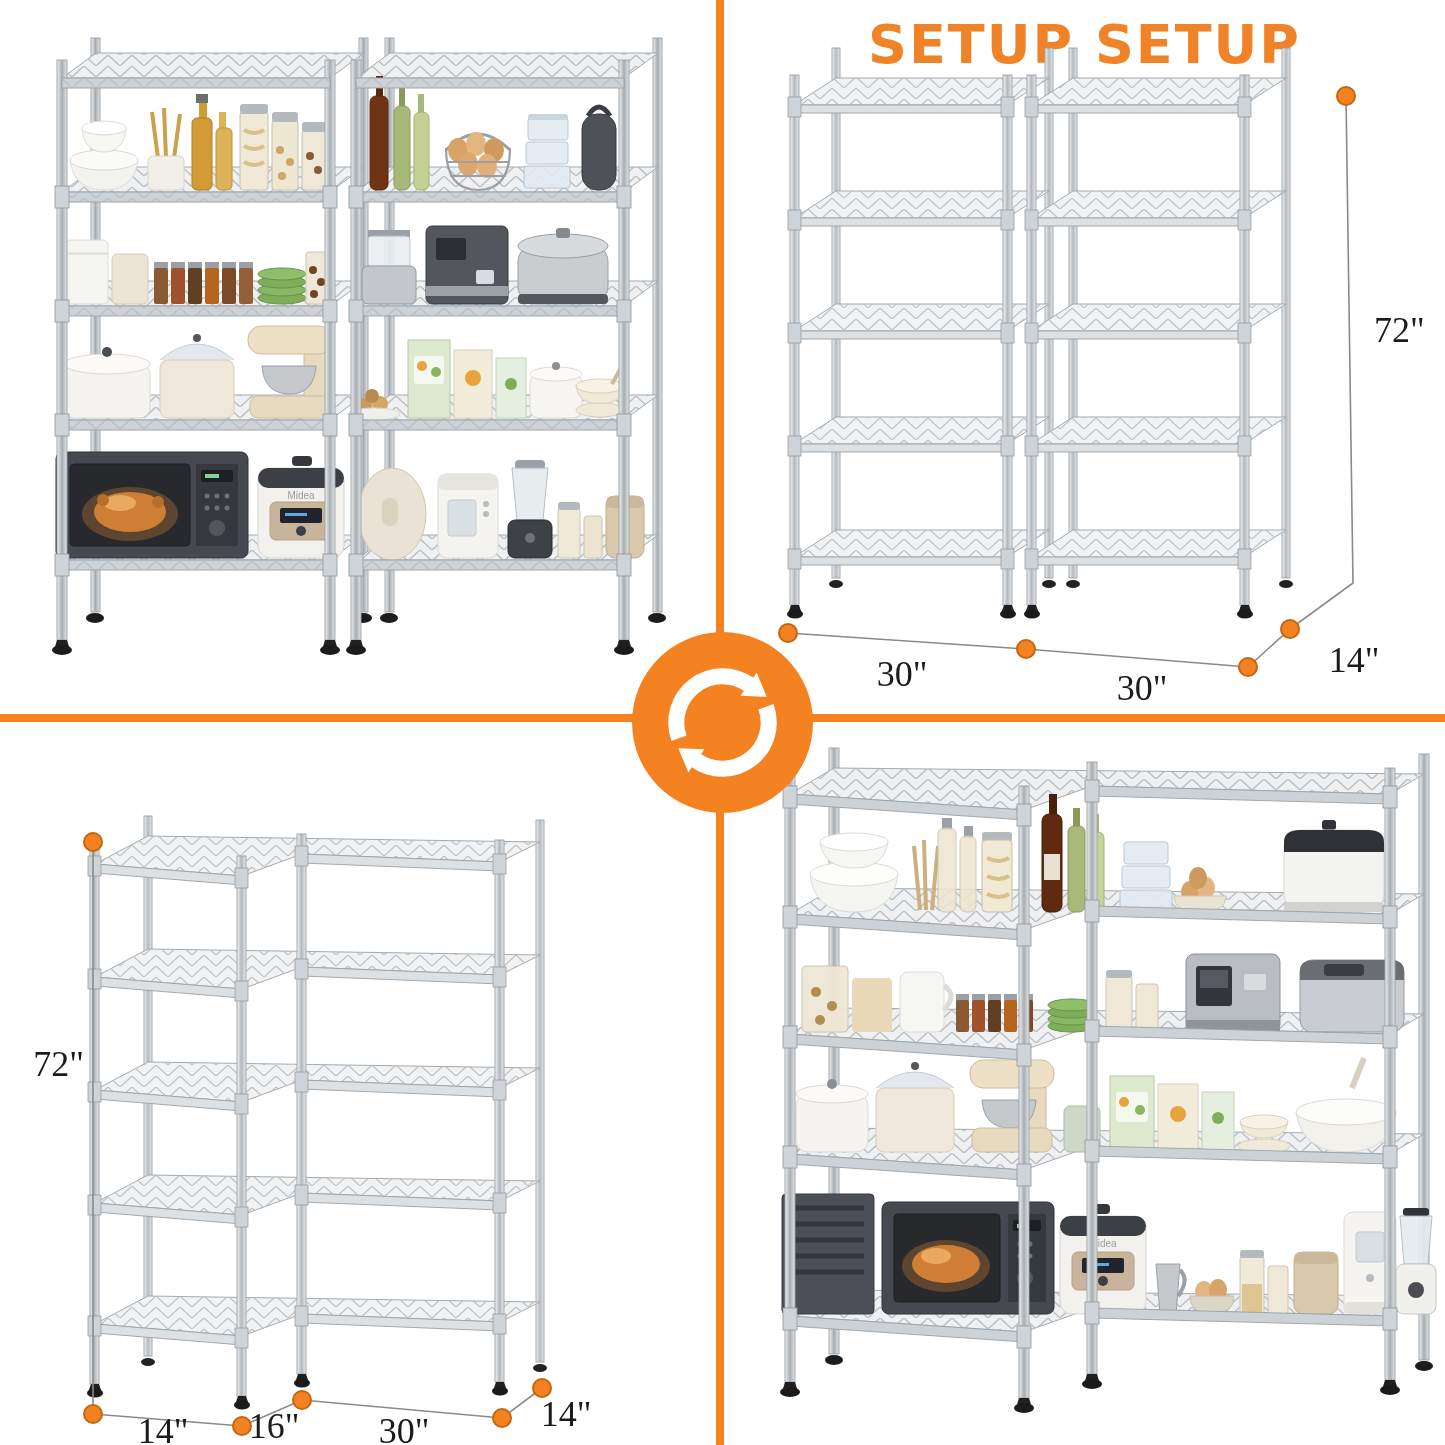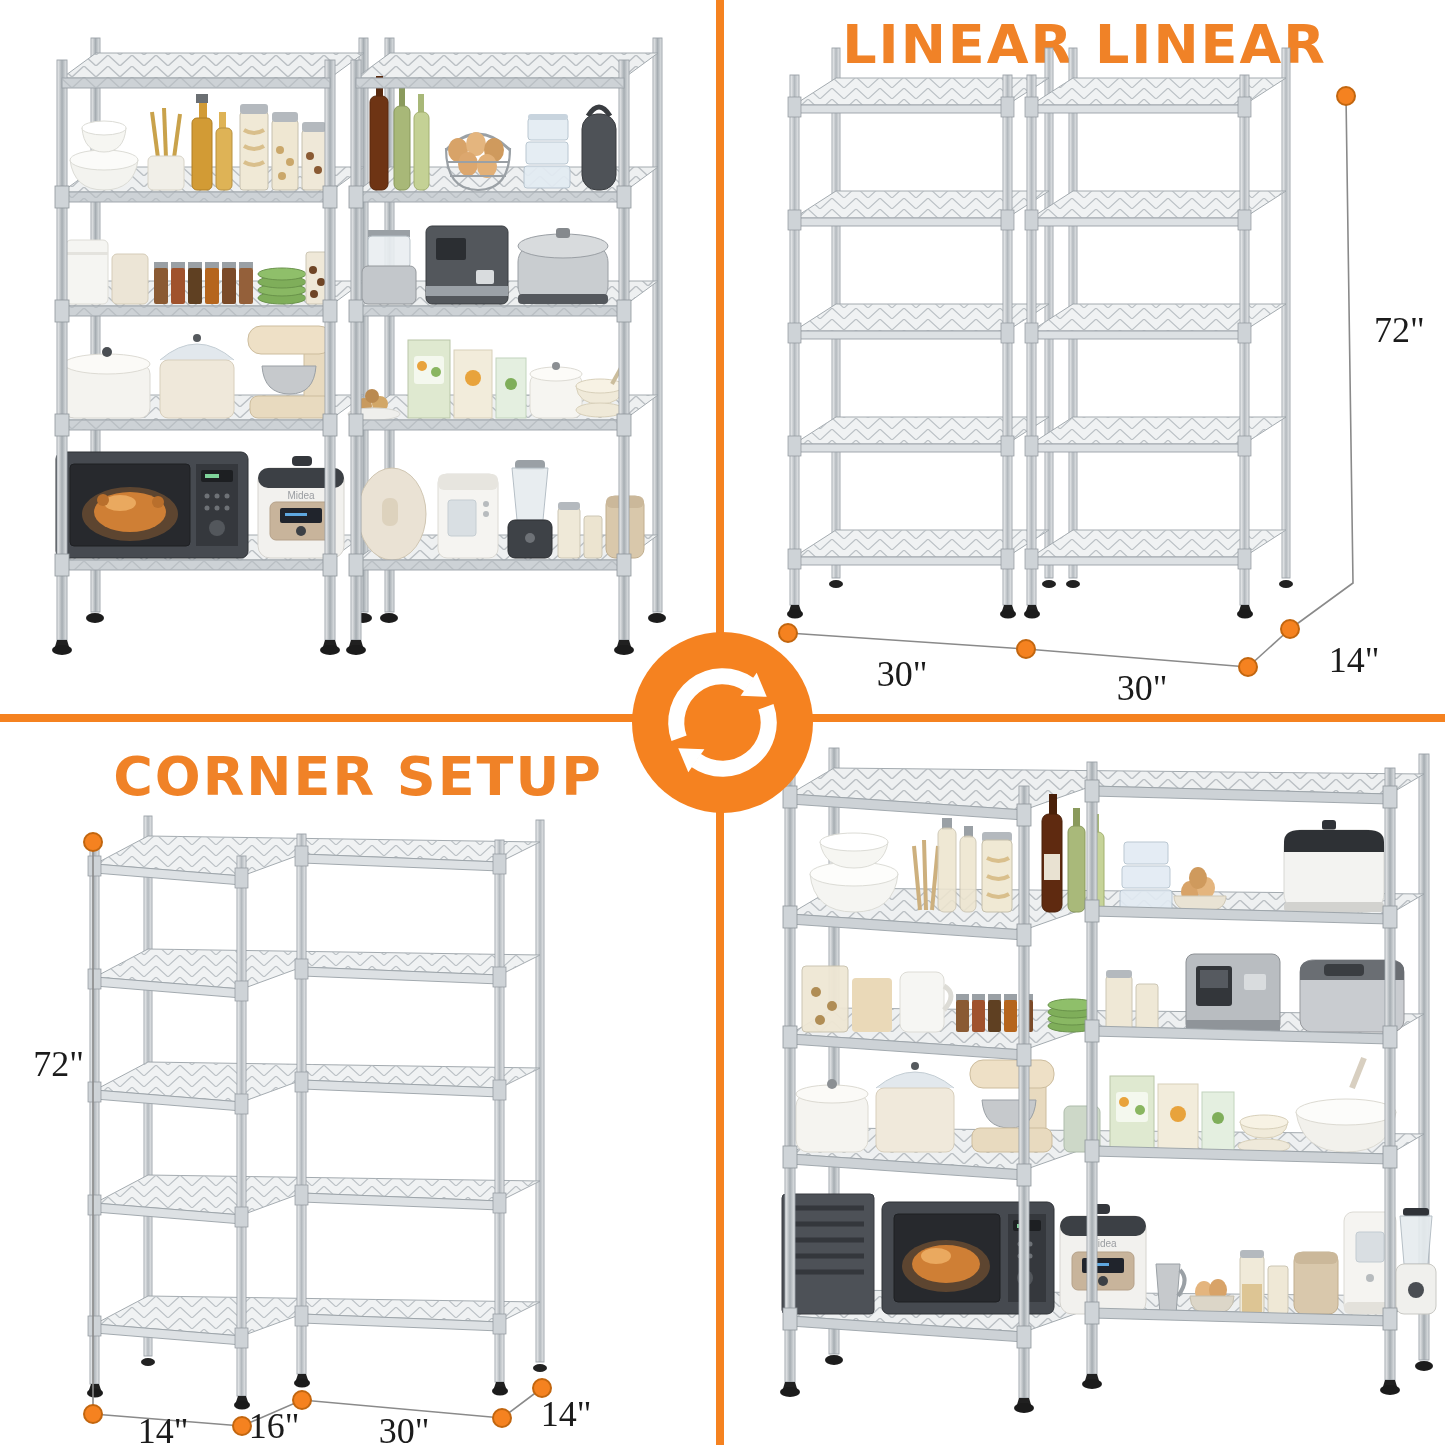--- a/index.html
+++ b/index.html
@@ -351,21 +351,21 @@
           <ellipse cx="330" cy="650" rx="10" ry="5" fill="#1b1b1b"></ellipse>
         <path d="M351,640 L361,640 L364,650 L348,650 Z" fill="#202020"></path>
           <ellipse cx="356" cy="650" rx="10" ry="5" fill="#1b1b1b"></ellipse>
         <path d="M619,640 L629,640 L632,650 L616,650 Z" fill="#202020"></path>
           <ellipse cx="624" cy="650" rx="10" ry="5" fill="#1b1b1b"></ellipse>
       </g>
     </svg>
   </div>
 
   <div class="quad q-tr">
-    <div class="quad-title t-linear">LINEAR LINEAR</div>
+    <div class="quad-title t-linear">SETUP SETUP</div>
     <svg width="721" height="712" viewBox="0 0 721 712" style="position:absolute;top:0;left:0">
       <defs>
         <pattern id="meshL" width="24" height="11" patternUnits="userSpaceOnUse">
           <path d="M0,11 L12,0 L24,11" fill="none" stroke="#b6bcc1" stroke-width="1.2"></path>
         </pattern>
         <linearGradient id="pgL" x1="0" y1="0" x2="1" y2="0">
           <stop offset="0" stop-color="#f4f5f6"></stop>
             <stop offset="0.5" stop-color="#b3b9be"></stop>
             <stop offset="1" stop-color="#e8eaec"></stop>
         </linearGradient>
@@ -471,21 +471,20 @@
         <circle class="dim-dot" cx="622" cy="96" r="9"></circle>
         <text class="dim-text" x="178" y="686" text-anchor="middle">30"</text>
         <text class="dim-text" x="418" y="700" text-anchor="middle">30"</text>
         <text class="dim-text" x="630" y="672" text-anchor="middle">14"</text>
         <text class="dim-text" x="650" y="342" text-anchor="start">72"</text>
       </g>
     </svg>
   </div>
 
   <div class="quad q-bl">
-    <div class="quad-title t-corner">CORNER SETUP</div>
     <svg width="716" height="721" viewBox="0 0 716 721" style="position:absolute;top:0;left:0">
       <defs>
         <pattern id="meshC" width="24" height="11" patternUnits="userSpaceOnUse">
           <path d="M0,11 L12,0 L24,11" fill="none" stroke="#b6bcc1" stroke-width="1.2"></path>
         </pattern>
         <linearGradient id="pgC" x1="0" y1="0" x2="1" y2="0">
           <stop offset="0" stop-color="#f4f5f6"></stop>
             <stop offset="0.5" stop-color="#b3b9be"></stop>
             <stop offset="1" stop-color="#e8eaec"></stop>
         </linearGradient>

